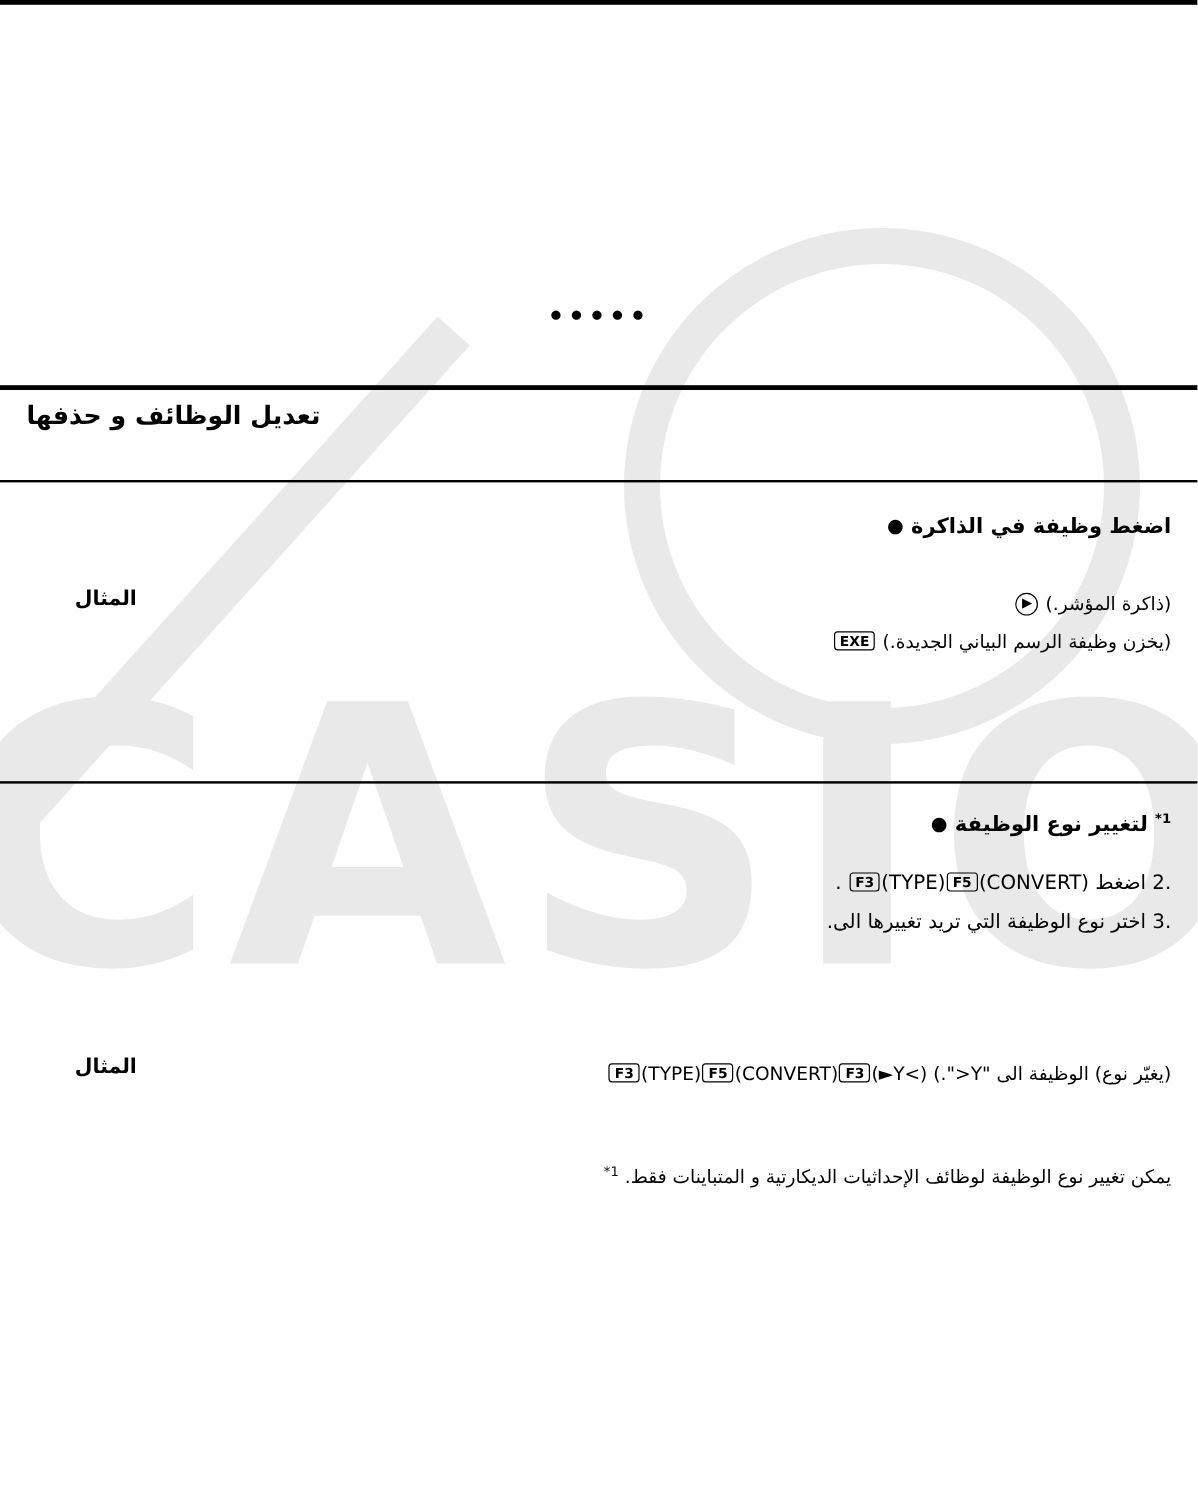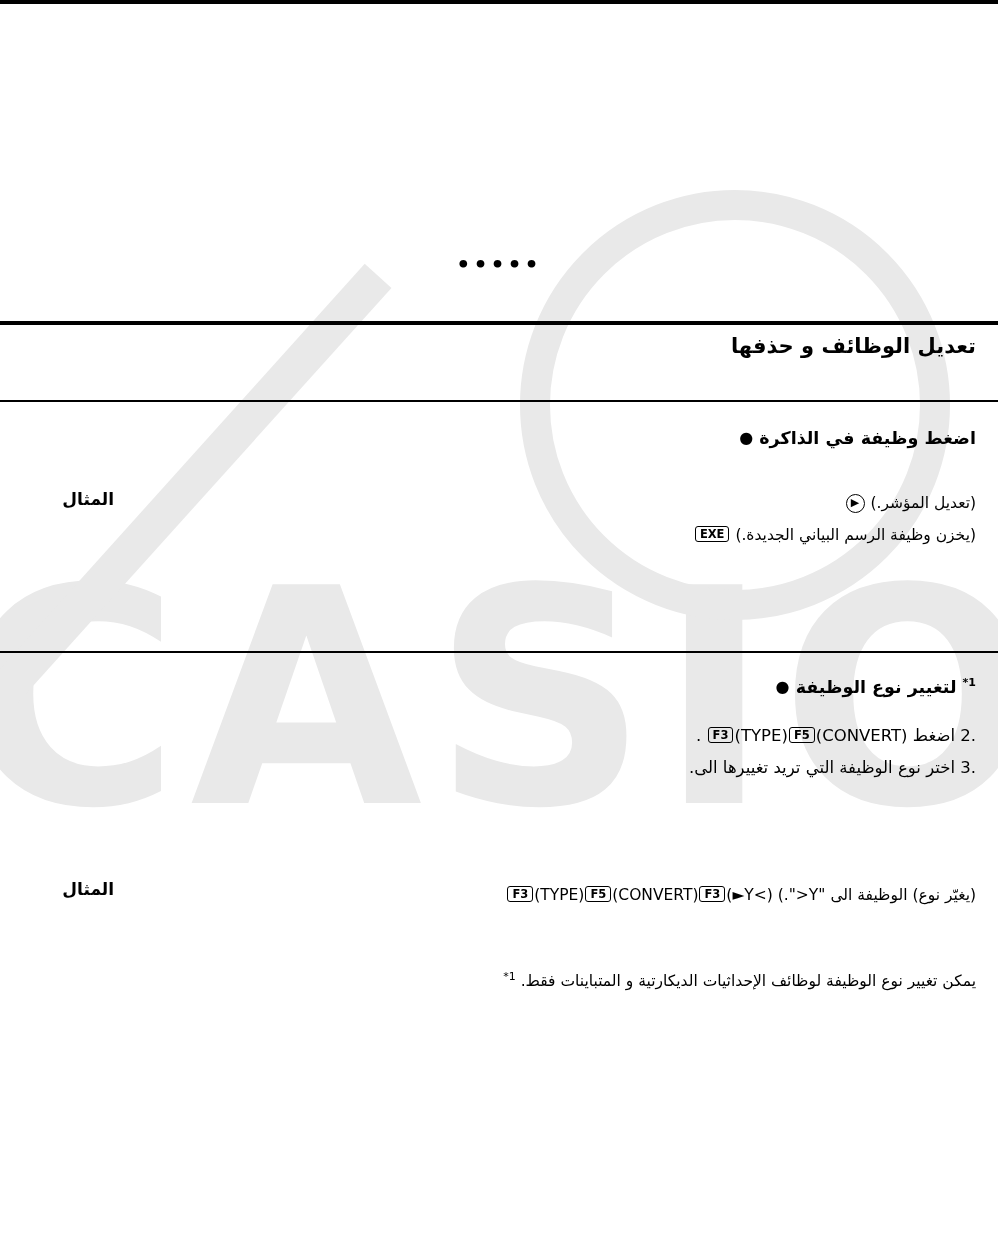--- a/index.html
+++ b/index.html
@@ -104,21 +104,21 @@
     right: 0;
     left: 0;
     padding: 0 22px 0 22px;
     box-sizing: border-box;
   }
 
   h2.section-title {
     margin: 0;
     font-size: 21px;
     font-weight: bold;
-    text-align: right;
+    text-align: left;
     letter-spacing: 0.5px;
   }
 
   .bullet-head {
     font-size: 17.5px;
     font-weight: bold;
     text-align: right;
     letter-spacing: 0.3px;
   }
   .bullet-head .dot {
@@ -244,21 +244,21 @@
       <span class="dot">●</span>
     </div>
   </div>
 
   <div class="content" style="top:488px;">
     <div class="example-row">
       <div class="example-label">المثال</div>
       <div class="example-body">
 
         <div class="keyline">
-          <span>(تعديل المؤشر.)</span>
+          <span>(ذاكرة المؤشر.)</span>
           <span class="key round">▶</span>
         </div>
 
 
         <div class="keyline">
           <span>(يخزن وظيفة الرسم البياني الجديدة.)</span>
           <span class="key">EXE</span>
         </div>
       </div>
     </div>

